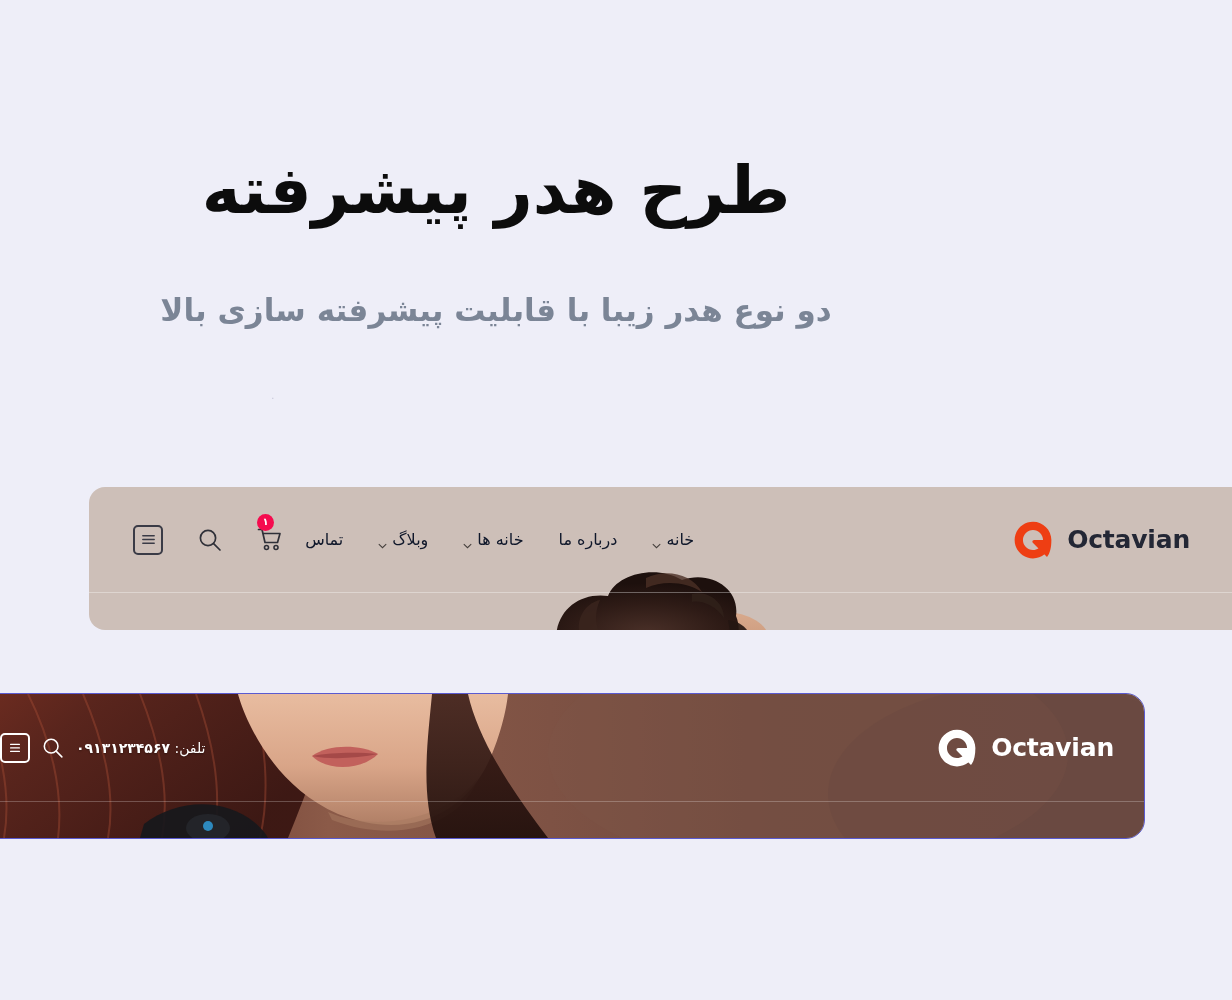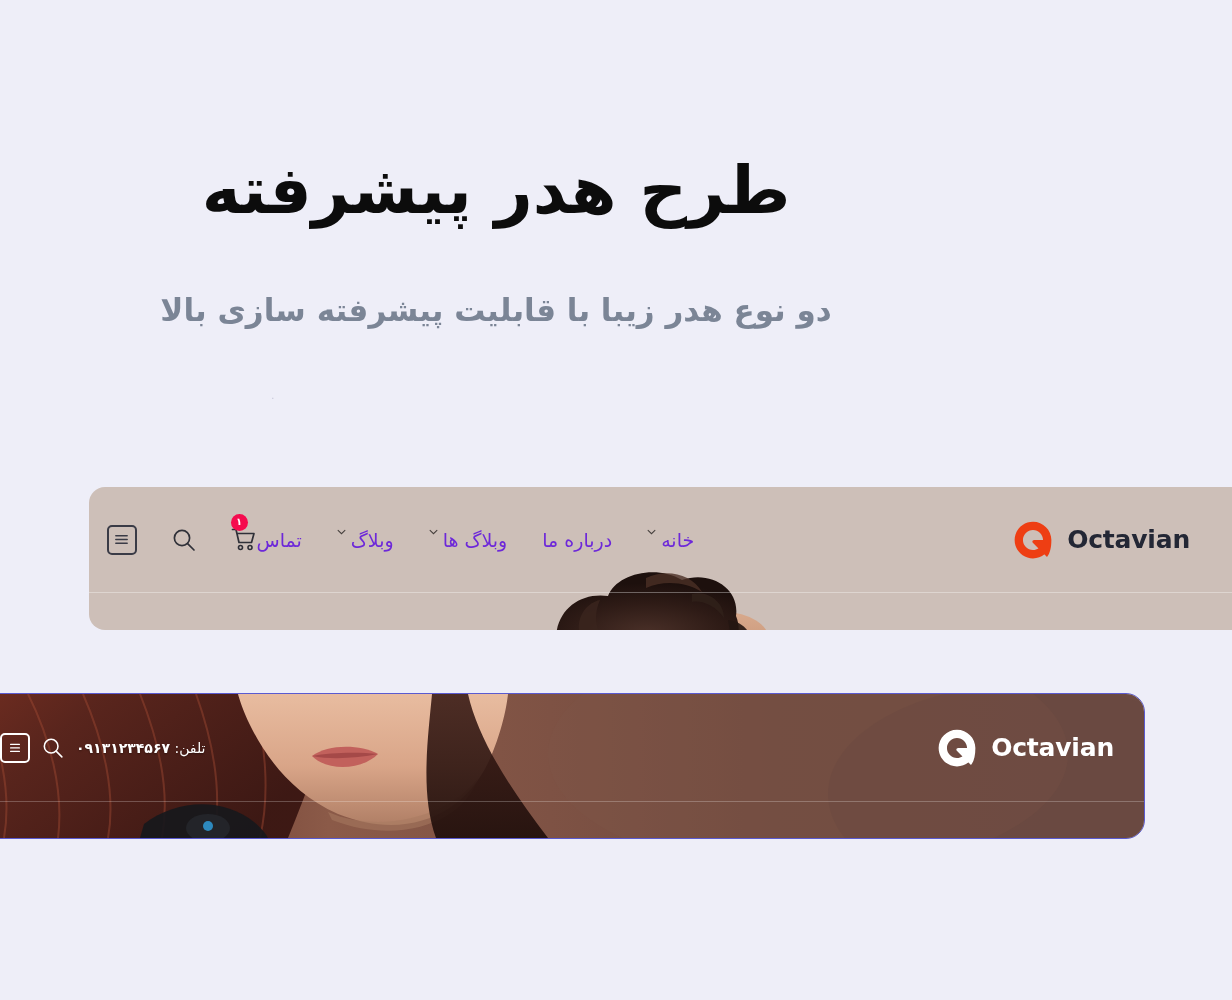--- a/index.html
+++ b/index.html
@@ -117,25 +117,25 @@
   .nav {
     display: flex;
     flex-direction: row;
     align-items: center;
     gap: 35px;
     margin-right: 318px;
     direction: rtl;
   }
   .nav-item {
     display: flex;
-    align-items: flex-start;
+    align-items: flex-end;
     gap: 5px;
-    font-size: 19px;
+    font-size: 16px;
     font-weight: 400;
-    color: #6d28d9;
+    color: #0f172a;
     white-space: nowrap;
     cursor: pointer;
   }
   .chev { width: 9px; height: 6px; display: block; opacity: .85; }
 
   
   .h1-actions {
     display: flex;
     flex-direction: row-reverse;
     align-items: center;
@@ -270,21 +270,21 @@
       <div class="nav-item">
         <span>خانه</span>
         <svg class="chev" viewBox="0 0 10 7">
             <path d="M1 1.5 L5 5.5 L9 1.5" stroke="#2f2a28" stroke-width="1.2" fill="none" stroke-linecap="round"></path>
           </svg>
       </div>
       <div class="nav-item">
         <span>درباره ما</span>
       </div>
       <div class="nav-item">
-        <span>وبلاگ ها</span>
+        <span>خانه ها</span>
         <svg class="chev" viewBox="0 0 10 7">
             <path d="M1 1.5 L5 5.5 L9 1.5" stroke="#2f2a28" stroke-width="1.2" fill="none" stroke-linecap="round"></path>
           </svg>
       </div>
       <div class="nav-item">
         <span>وبلاگ</span>
         <svg class="chev" viewBox="0 0 10 7">
             <path d="M1 1.5 L5 5.5 L9 1.5" stroke="#2f2a28" stroke-width="1.2" fill="none" stroke-linecap="round"></path>
           </svg>
       </div>

